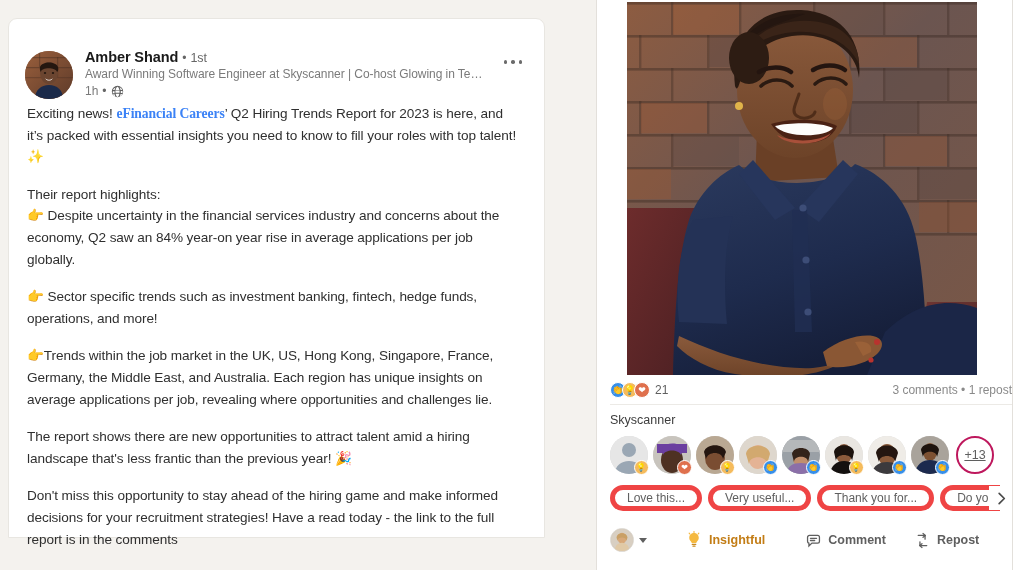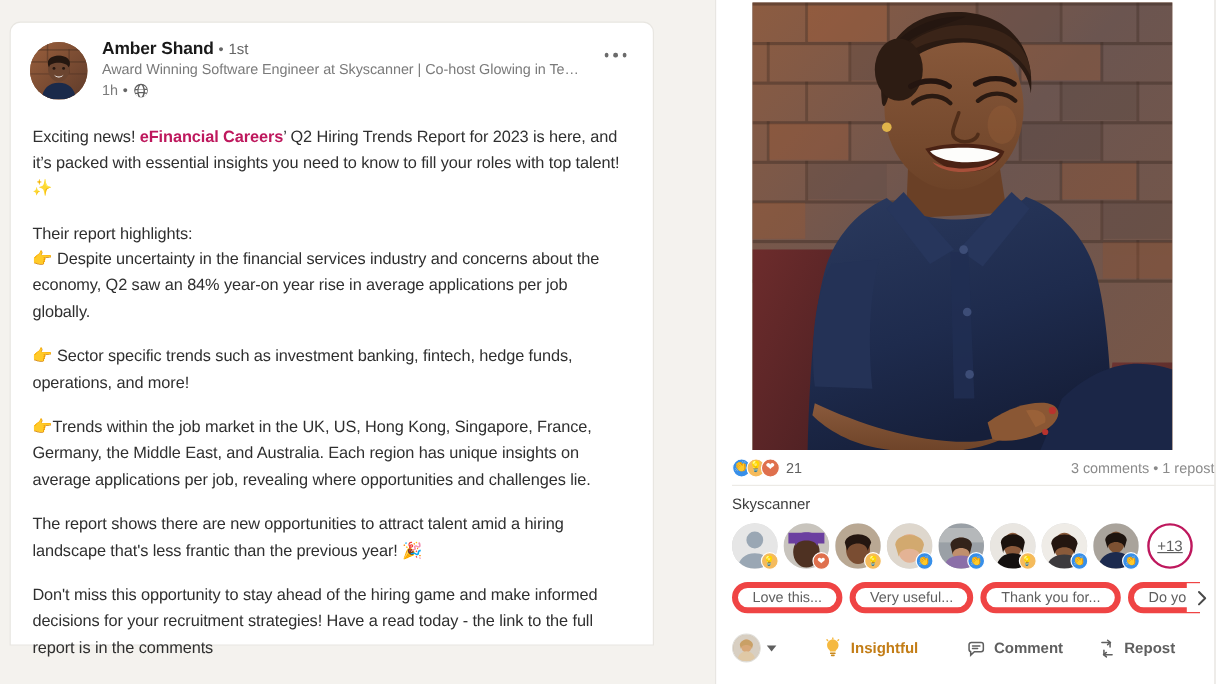--- a/index.html
+++ b/index.html
@@ -24,21 +24,21 @@
   #left-divider {
     position: absolute; left: 596px; top: 0; width: 1px; height: 570px;
     background: #e3e0db;
   }
   #left-scroll-track {
     position: absolute; right: 0px; top: 0; width: 5px; height: 570px;
     background: #f4f2ee;
   }
 
   
-  #post-header { position: absolute; left: 16px; top: 12px; right: 16px; height: 60px; }
+  #post-header { position: absolute; left: 16px; top: 28px; right: 16px; height: 60px; }
   #author-avatar {
     position: absolute; left: 0; top: 4px; width: 48px; height: 48px;
     border-radius: 50%; overflow: hidden; background: #8c5a3c;
   }
   #author-block { position: absolute; left: 60px; top: 2px; right: 44px; }
   .author-line { display: flex; align-items: baseline; gap: 4px; white-space: nowrap; }
   #author-name { font-size: 14.5px; font-weight: bold; color: #191919; letter-spacing: -0.1px; }
   #author-dot, #meta-dot { font-size: 12px; color: #666; }
   #author-degree { font-size: 12.5px; color: #666; }
   #author-headline {
@@ -57,21 +57,21 @@
   #more-menu-button span { width: 3.5px; height: 3.5px; border-radius: 50%; background: #6b6b6b; display: block; }
 
   
   #post-body {
     position: absolute; left: 18px; top: 84px; right: 22px;
     font-size: 13.6px; line-height: 21.6px; color: #2f2f2f;
     letter-spacing: -0.08px;
   }
   #post-body p { margin: 0 0 16px 0; }
   #post-body p:last-child { margin-bottom: 0; }
-  .mention-link { color: #be185d; font-weight: bold; }
+  .mention-link { color: #3b82f6; font-weight: bold; font-family: Liberation Serif, serif; }
   .hashtags { color: #0a66c2; font-weight: bold; }
 
   
   #right-panel {
     position: absolute; left: 597px; top: 0; width: 427px; height: 570px;
     background: #ffffff;
   }
   #right-border {
     position: absolute; left: 1012px; top: 0; width: 1px; height: 570px; background: #e3e0db;
   }

